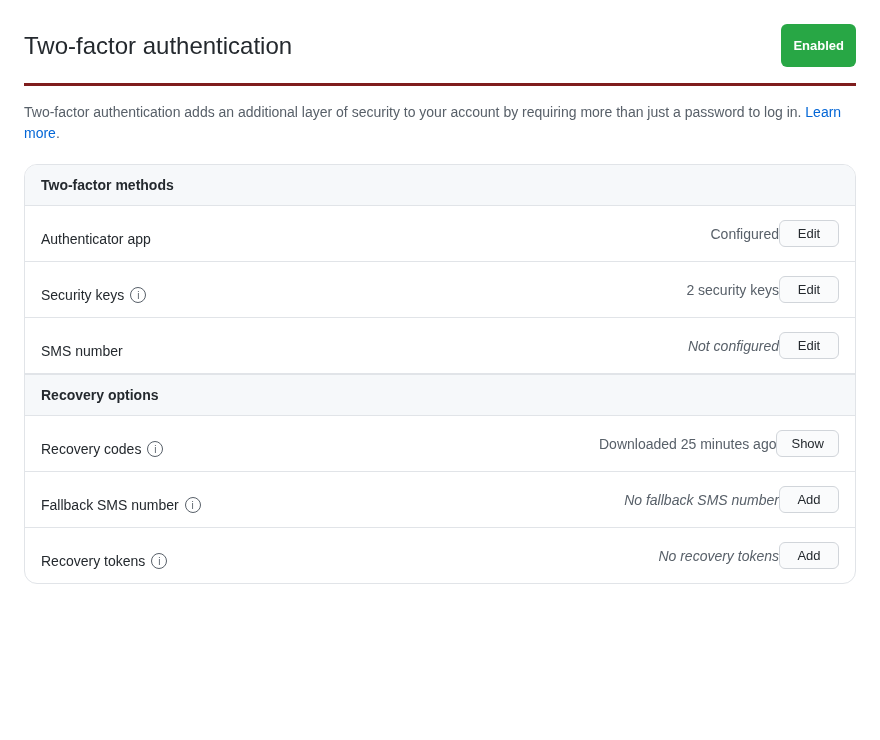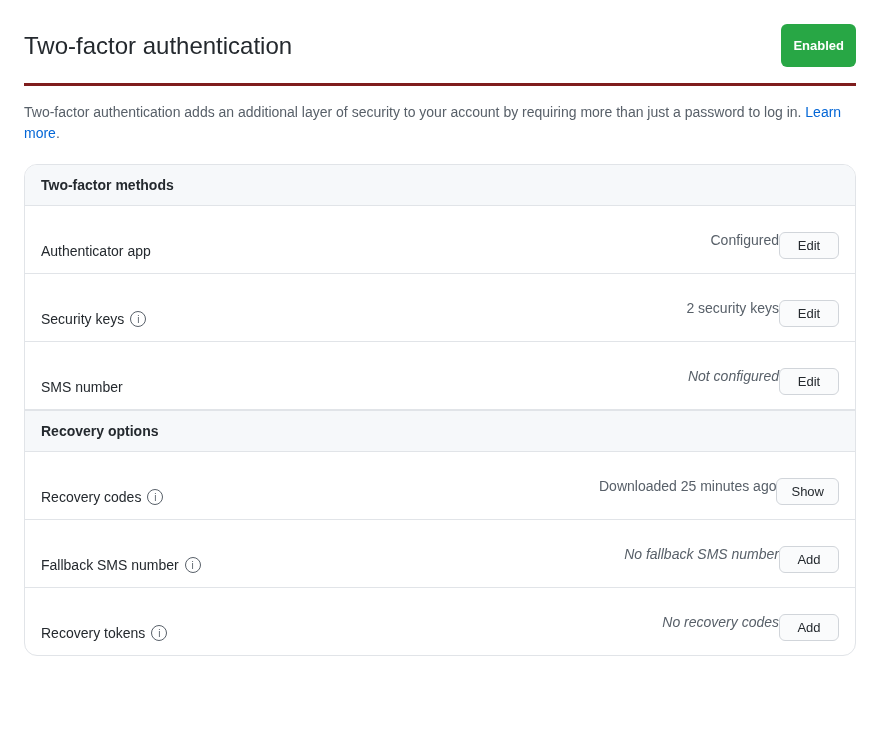--- a/index.html
+++ b/index.html
@@ -110,21 +110,20 @@
       padding: 5px 14px;
       font-size: 13px;
       font-weight: 500;
       border: 1px solid #d1d5da;
       border-radius: 6px;
       background: #fafbfc;
       color: #24292e;
       cursor: pointer;
       white-space: nowrap;
       min-width: 60px;
-      margin-top: 12px;
     }
 
     .info-icon {
       display: inline-flex;
       align-items: center;
       justify-content: center;
       width: 16px;
       height: 16px;
       border: 1px solid #586069;
       border-radius: 50%;
@@ -209,17 +208,17 @@
       <button class="btn">Add</button>
     </div>
   </div>
 
   <div class="row">
     <div class="row-left">
       <span>Recovery tokens</span>
       <span class="info-icon">i</span>
     </div>
     <div class="row-right">
-      <span class="status-text italic">No recovery codes</span>
+      <span class="status-text italic">No recovery tokens</span>
       <button class="btn">Add</button>
     </div>
   </div>
 </div>
 
 </body></html>

